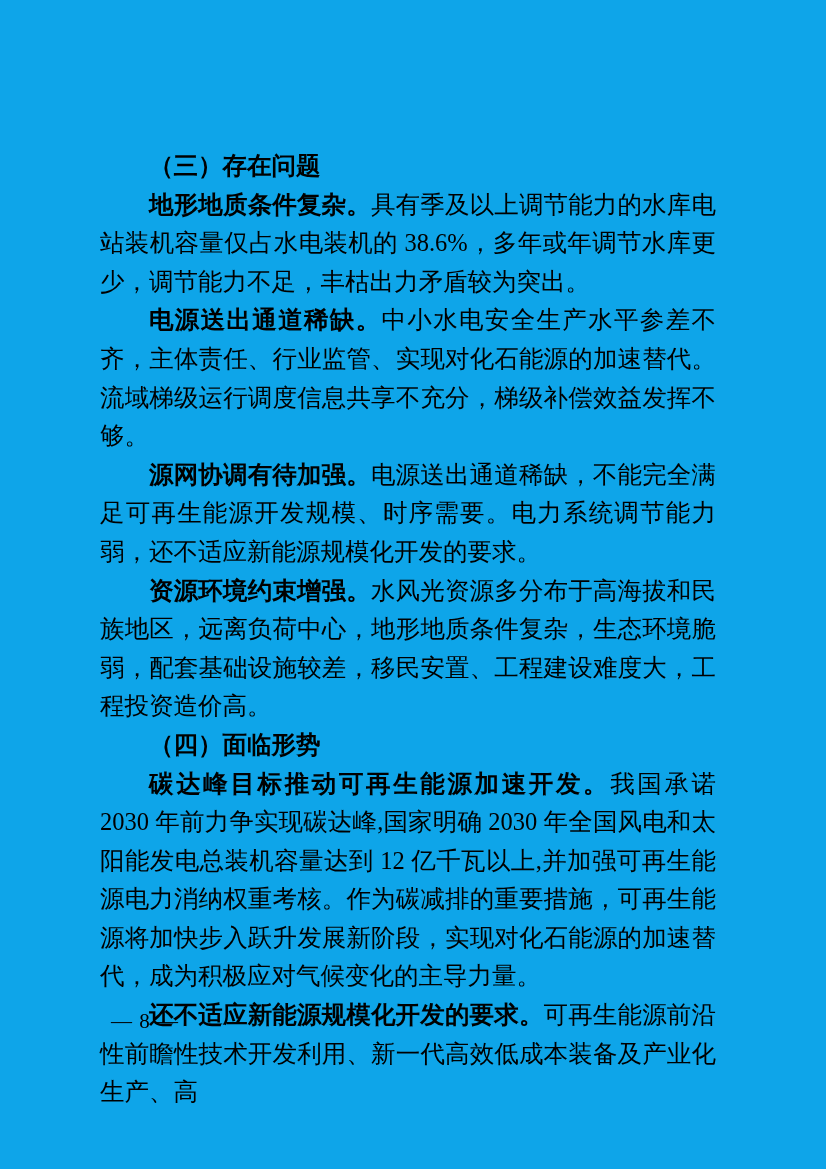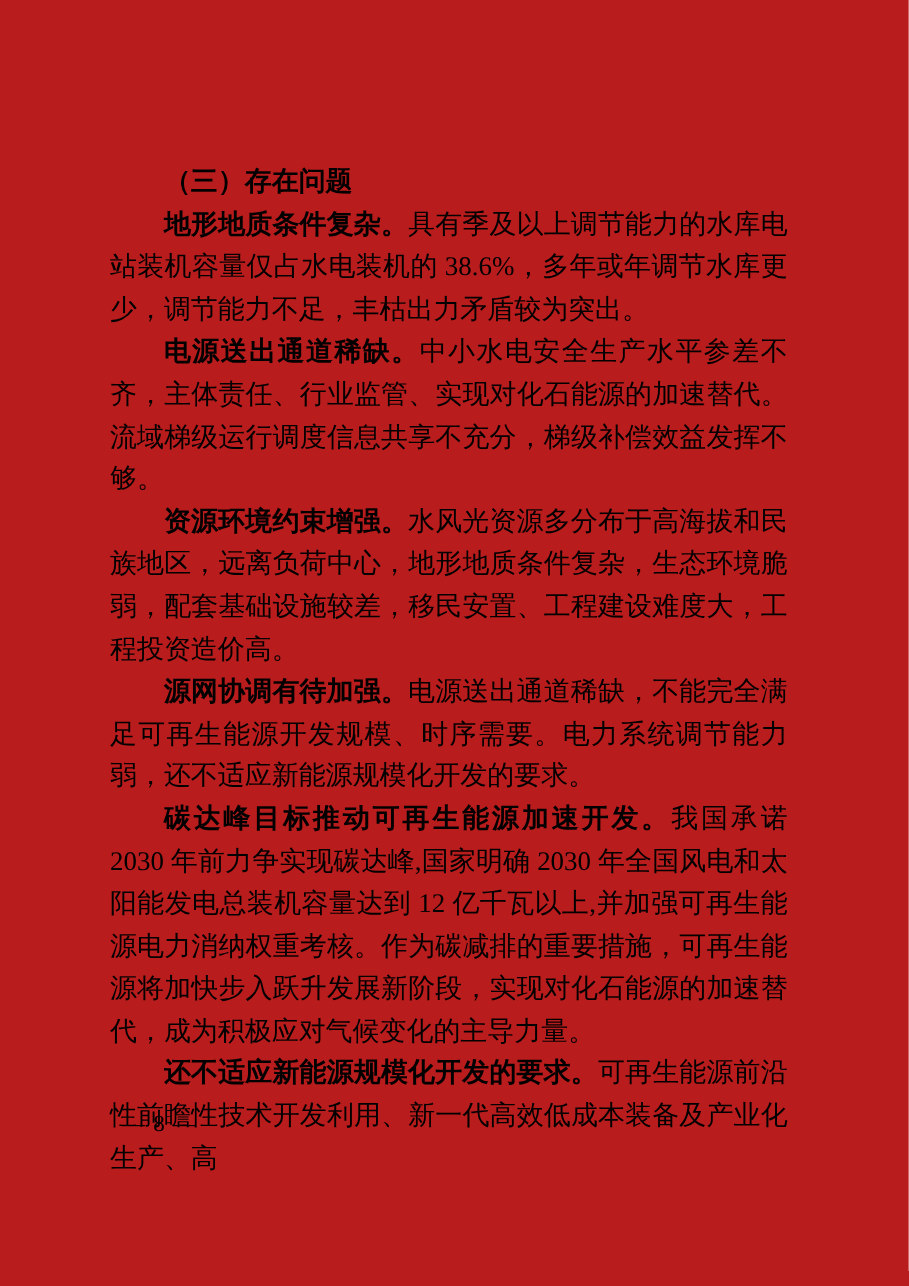--- a/index.html
+++ b/index.html
@@ -11,21 +11,21 @@
     width: 826px;
     height: 1169px;
     position: relative;
     overflow: hidden;
     font-family: "Liberation Serif", serif;
     color: #000000;
   }
   .page {
     position: absolute;
     inset: 0;
-    background: #b91c1c;
+    background: #0ea5e9;
   }
   .doc-content {
     position: absolute;
     left: 100px;
     top: 147px;
     width: 616px;
     font-size: 24.5px;
     line-height: 38.6px;
     text-align: justify;
     letter-spacing: 0px;
@@ -64,27 +64,28 @@
 
     <p>
       <span class="lead">地形地质条件复杂。</span><span>具有季及以上调节能力的水库电站装机容量仅占水电装机的 38.6%，多年或年调节水库更少，调节能力不足，丰枯出力矛盾较为突出。</span>
     </p>
 
     <p>
       <span class="lead">电源送出通道稀缺。</span><span>中小水电安全生产水平参差不齐，主体责任、行业监管、实现对化石能源的加速替代。流域梯级运行调度信息共享不充分，梯级补偿效益发挥不够。</span>
     </p>
 
     <p>
+      <span class="lead">源网协调有待加强。</span><span>电源送出通道稀缺，不能完全满足可再生能源开发规模、时序需要。电力系统调节能力弱，还不适应新能源规模化开发的要求。</span>
+    </p>
+
+    <p>
       <span class="lead">资源环境约束增强。</span><span>水风光资源多分布于高海拔和民族地区，远离负荷中心，地形地质条件复杂，生态环境脆弱，配套基础设施较差，移民安置、工程建设难度大，工程投资造价高。</span>
     </p>
 
-    <p>
-      <span class="lead">源网协调有待加强。</span><span>电源送出通道稀缺，不能完全满足可再生能源开发规模、时序需要。电力系统调节能力弱，还不适应新能源规模化开发的要求。</span>
-    </p>
-
+    <h3 class="section-heading">（四）面临形势</h3>
 
     <p>
       <span class="lead">碳达峰目标推动可再生能源加速开发。</span><span>我国承诺 2030 年前力争实现碳达峰,国家明确 2030 年全国风电和太阳能发电总装机容量达到 12 亿千瓦以上,并加强可再生能源电力消纳权重考核。作为碳减排的重要措施，可再生能源将加快步入跃升发展新阶段，实现对化石能源的加速替代，成为积极应对气候变化的主导力量。</span>
     </p>
 
     <p>
       <span class="lead">还不适应新能源规模化开发的要求。</span><span>可再生能源前沿性前瞻性技术开发利用、新一代高效低成本装备及产业化生产、高</span>
     </p>
 
   </div>

